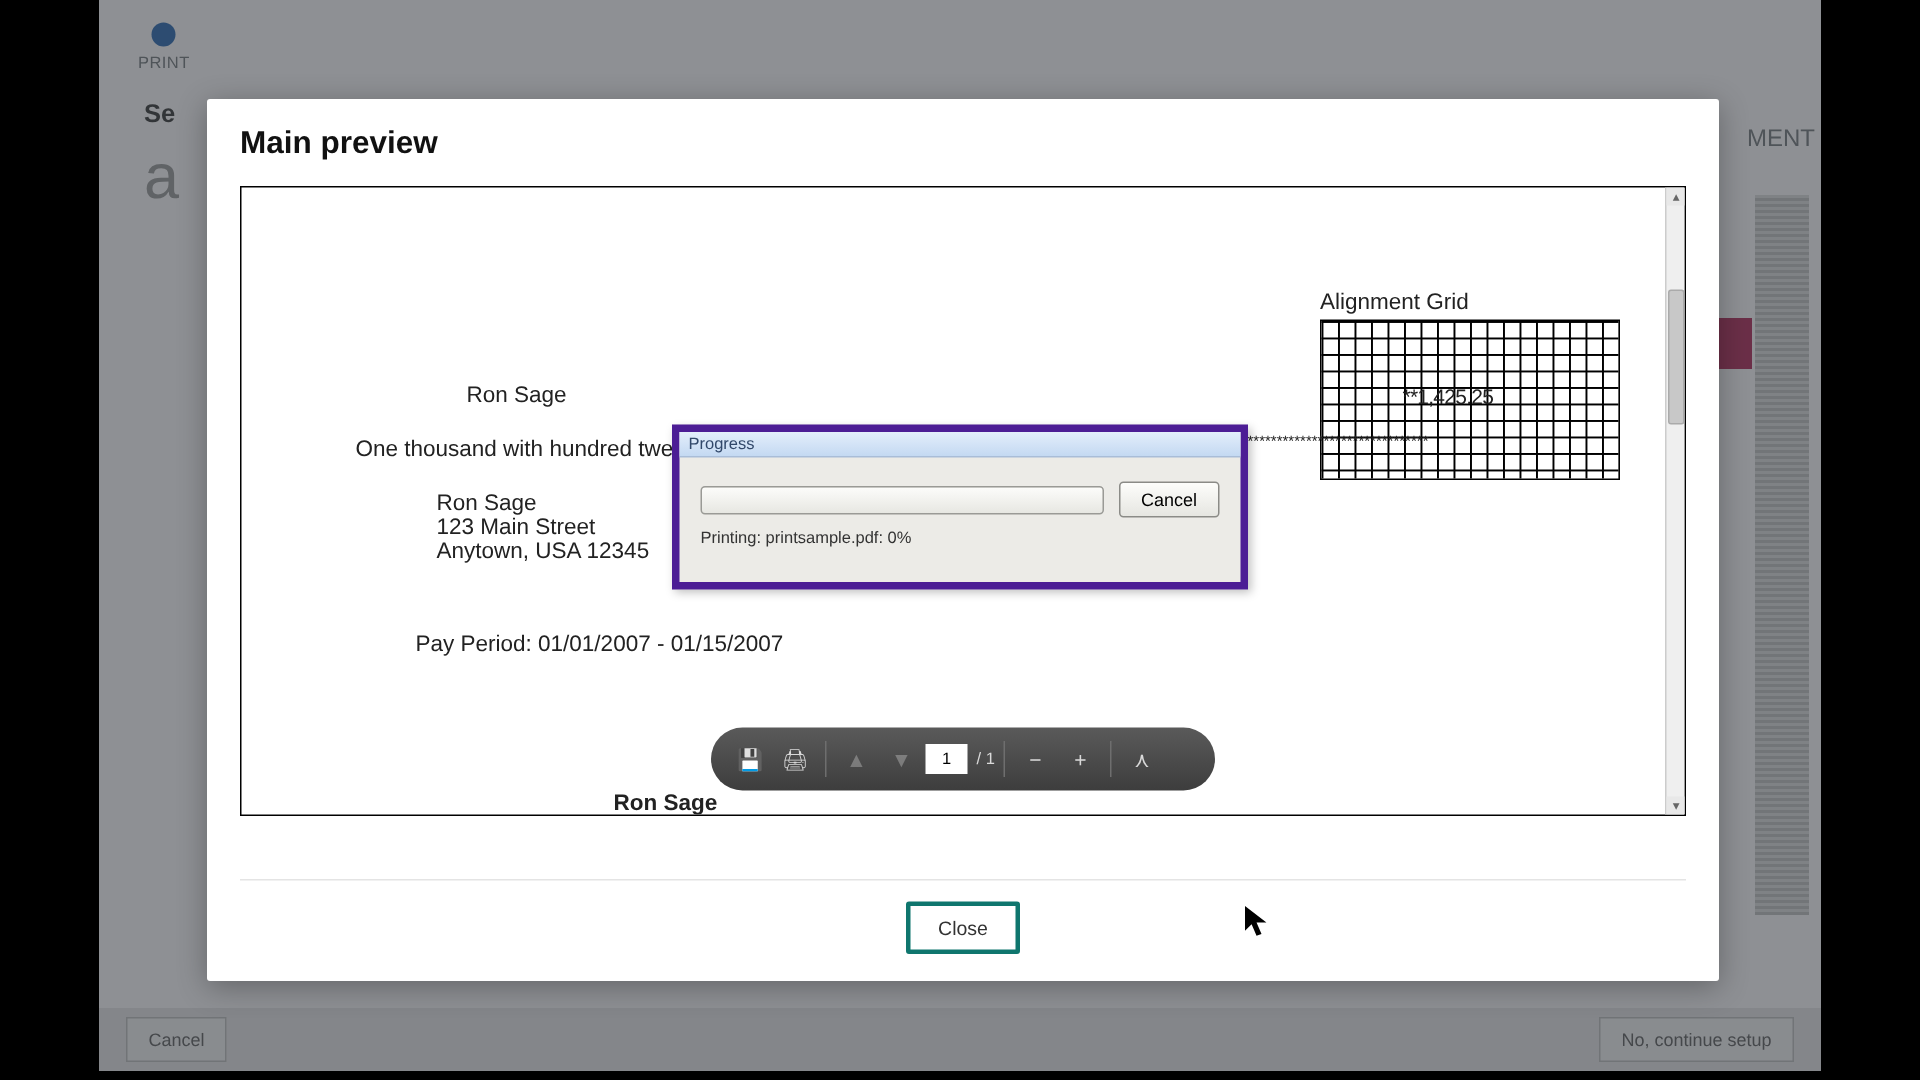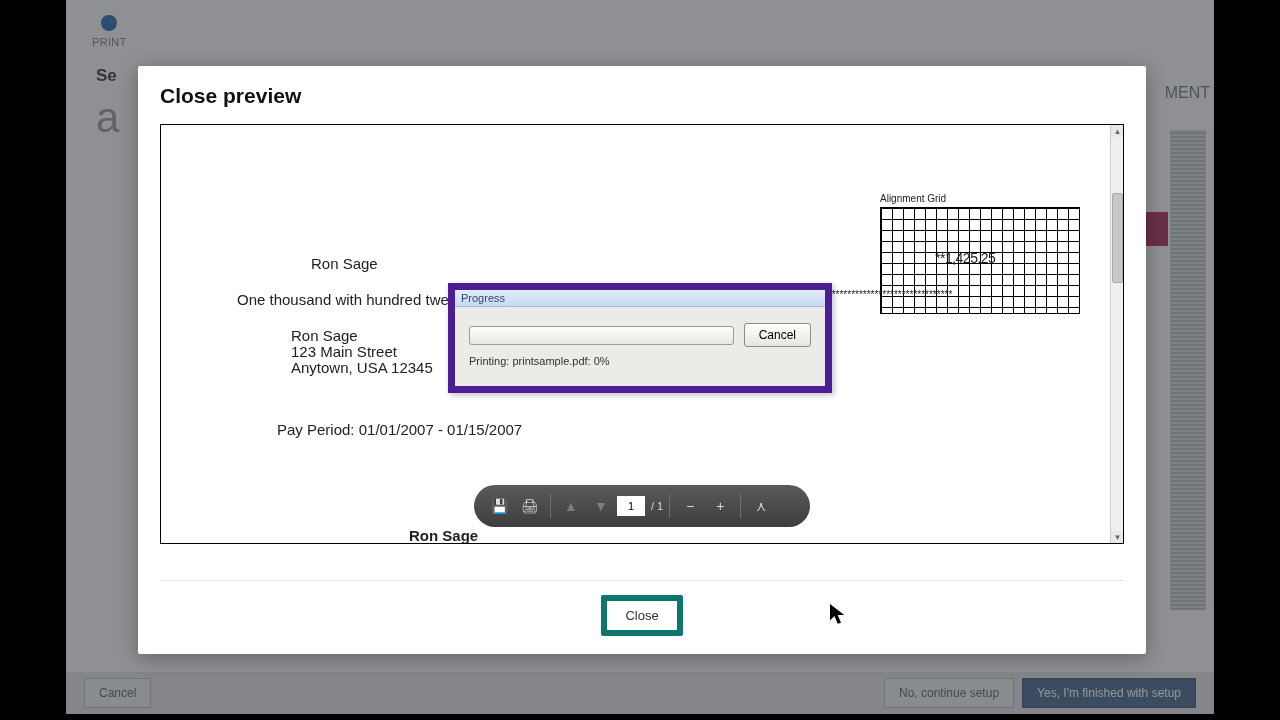--- a/index.html
+++ b/index.html
@@ -160,21 +160,21 @@
 .check-amount-words { position:absolute; left: 76px; top: 166px; white-space:nowrap; }
 .check-address { position:absolute; left: 130px; top: 203px; line-height:1.08; }
 .pay-period { position:absolute; left: 116px; top: 296px; }
 .check-payee2 { position:absolute; left: 248px; top: 402px; font-weight:700;}
 
 .align-grid {
   position:absolute;
   right: 30px;
   top: 68px;
 }
-.align-grid-label { font-size:10px; color:#222; margin-bottom:3px;}
+.align-grid-label { font-size:15px; color:#222; margin-bottom:3px;}
 .grid-box {
   width:200px; height:107px;
   background:#fff;
   border:1px solid #000;
   background-image:
     linear-gradient(#000 1px, transparent 1px),
     linear-gradient(90deg, #000 1px, transparent 1px);
   background-size:11px 11px;
   position:relative;
 }
@@ -202,36 +202,36 @@
 .pdf-page-total { color:#d9d9d9; font-size:11px; padding-left:4px;}
 
 .modal-preview-footer {
   display:flex;
   justify-content:center;
   padding: 14px 0 18px 0;
 }
 .btn-close-preview {
   padding: 7px 18px;
   font-size:13px;
-  border:6px solid #0f766e;
+  border:3px solid #0f766e;
   background:#fff;
   color:#333;
   cursor:pointer;
   border-radius:2px;
 }
 
 
 .progress-dialog {
   position:absolute;
   left: 448px;
   top: 283px;
   width: 384px;
   height: 110px;
   background:#ecebe7;
-  border:7px solid #4c1d95;
+  border:5px solid #4c1d95;
   box-shadow: 2px 2px 6px rgba(0,0,0,0.25);
 }
 .progress-title {
   background: linear-gradient(#e3eefb,#c4d9f2);
   border-bottom:1px solid #a9bdd8;
   font-size:11px;
   color:#31486a;
   padding:2px 6px;
   height:17px;
 }
@@ -273,28 +273,27 @@
     <div class="big-letter">a</div>
   </div>
   <div class="right-column"></div>
   <div class="accent-box"></div>
   <div style="position:absolute; right:4px; top:84px; font-size:16px; color:#6a6f73;">MENT</div>
 
   <div class="footer-bar">
     <button class="btn">Cancel</button>
     <div class="footer-spacer"></div>
     <button class="btn">No, continue setup</button>
-    <button class="btn primary">Yes, I'm finished with setup</button>
   </div>
 </div>
 
 <div class="dim"></div>
 
 <div class="modal-preview">
-  <div class="modal-preview-header">Close preview</div>
+  <div class="modal-preview-header">Main preview</div>
   <div class="preview-frame-wrap">
     <div class="preview-frame">
 
       <div class="check-body">
         <div class="check-payee">Ron Sage</div>
         <div class="check-amount-words">One thousand with hundred twe</div>
         <div class="check-address">
           <div>Ron Sage</div>
           <div>123 Main Street</div>
           <div>Anytown, USA 12345</div>

